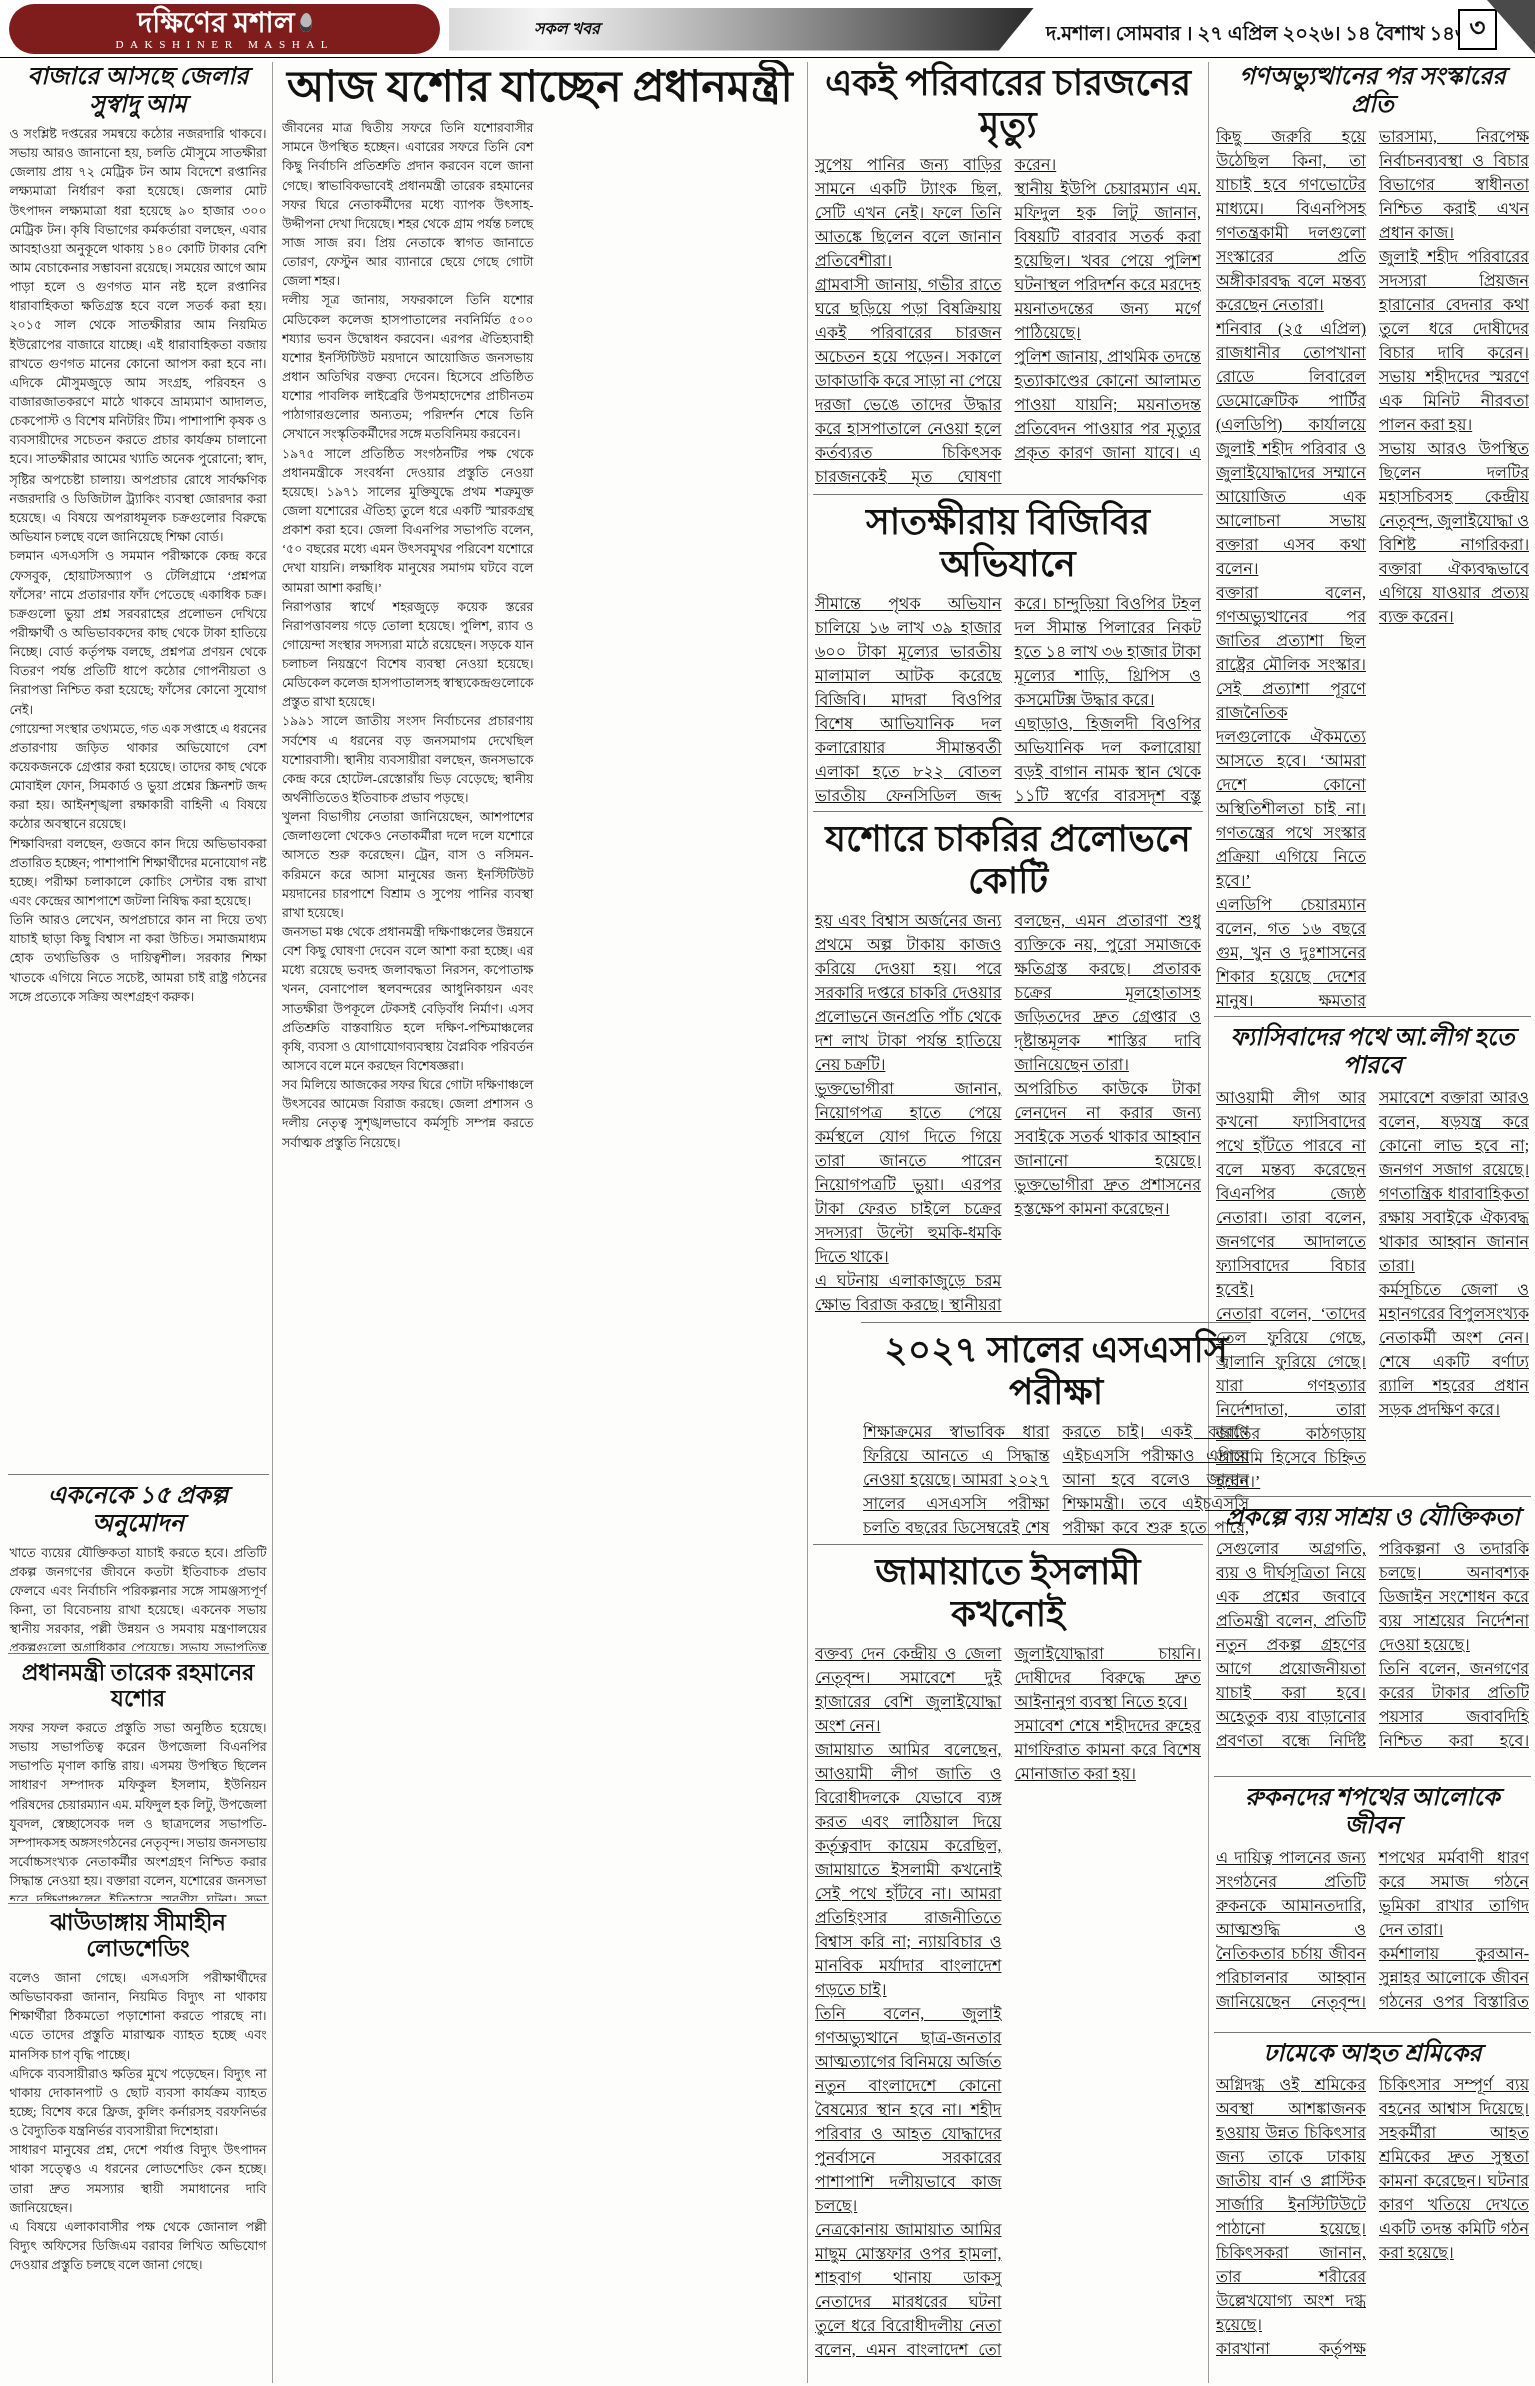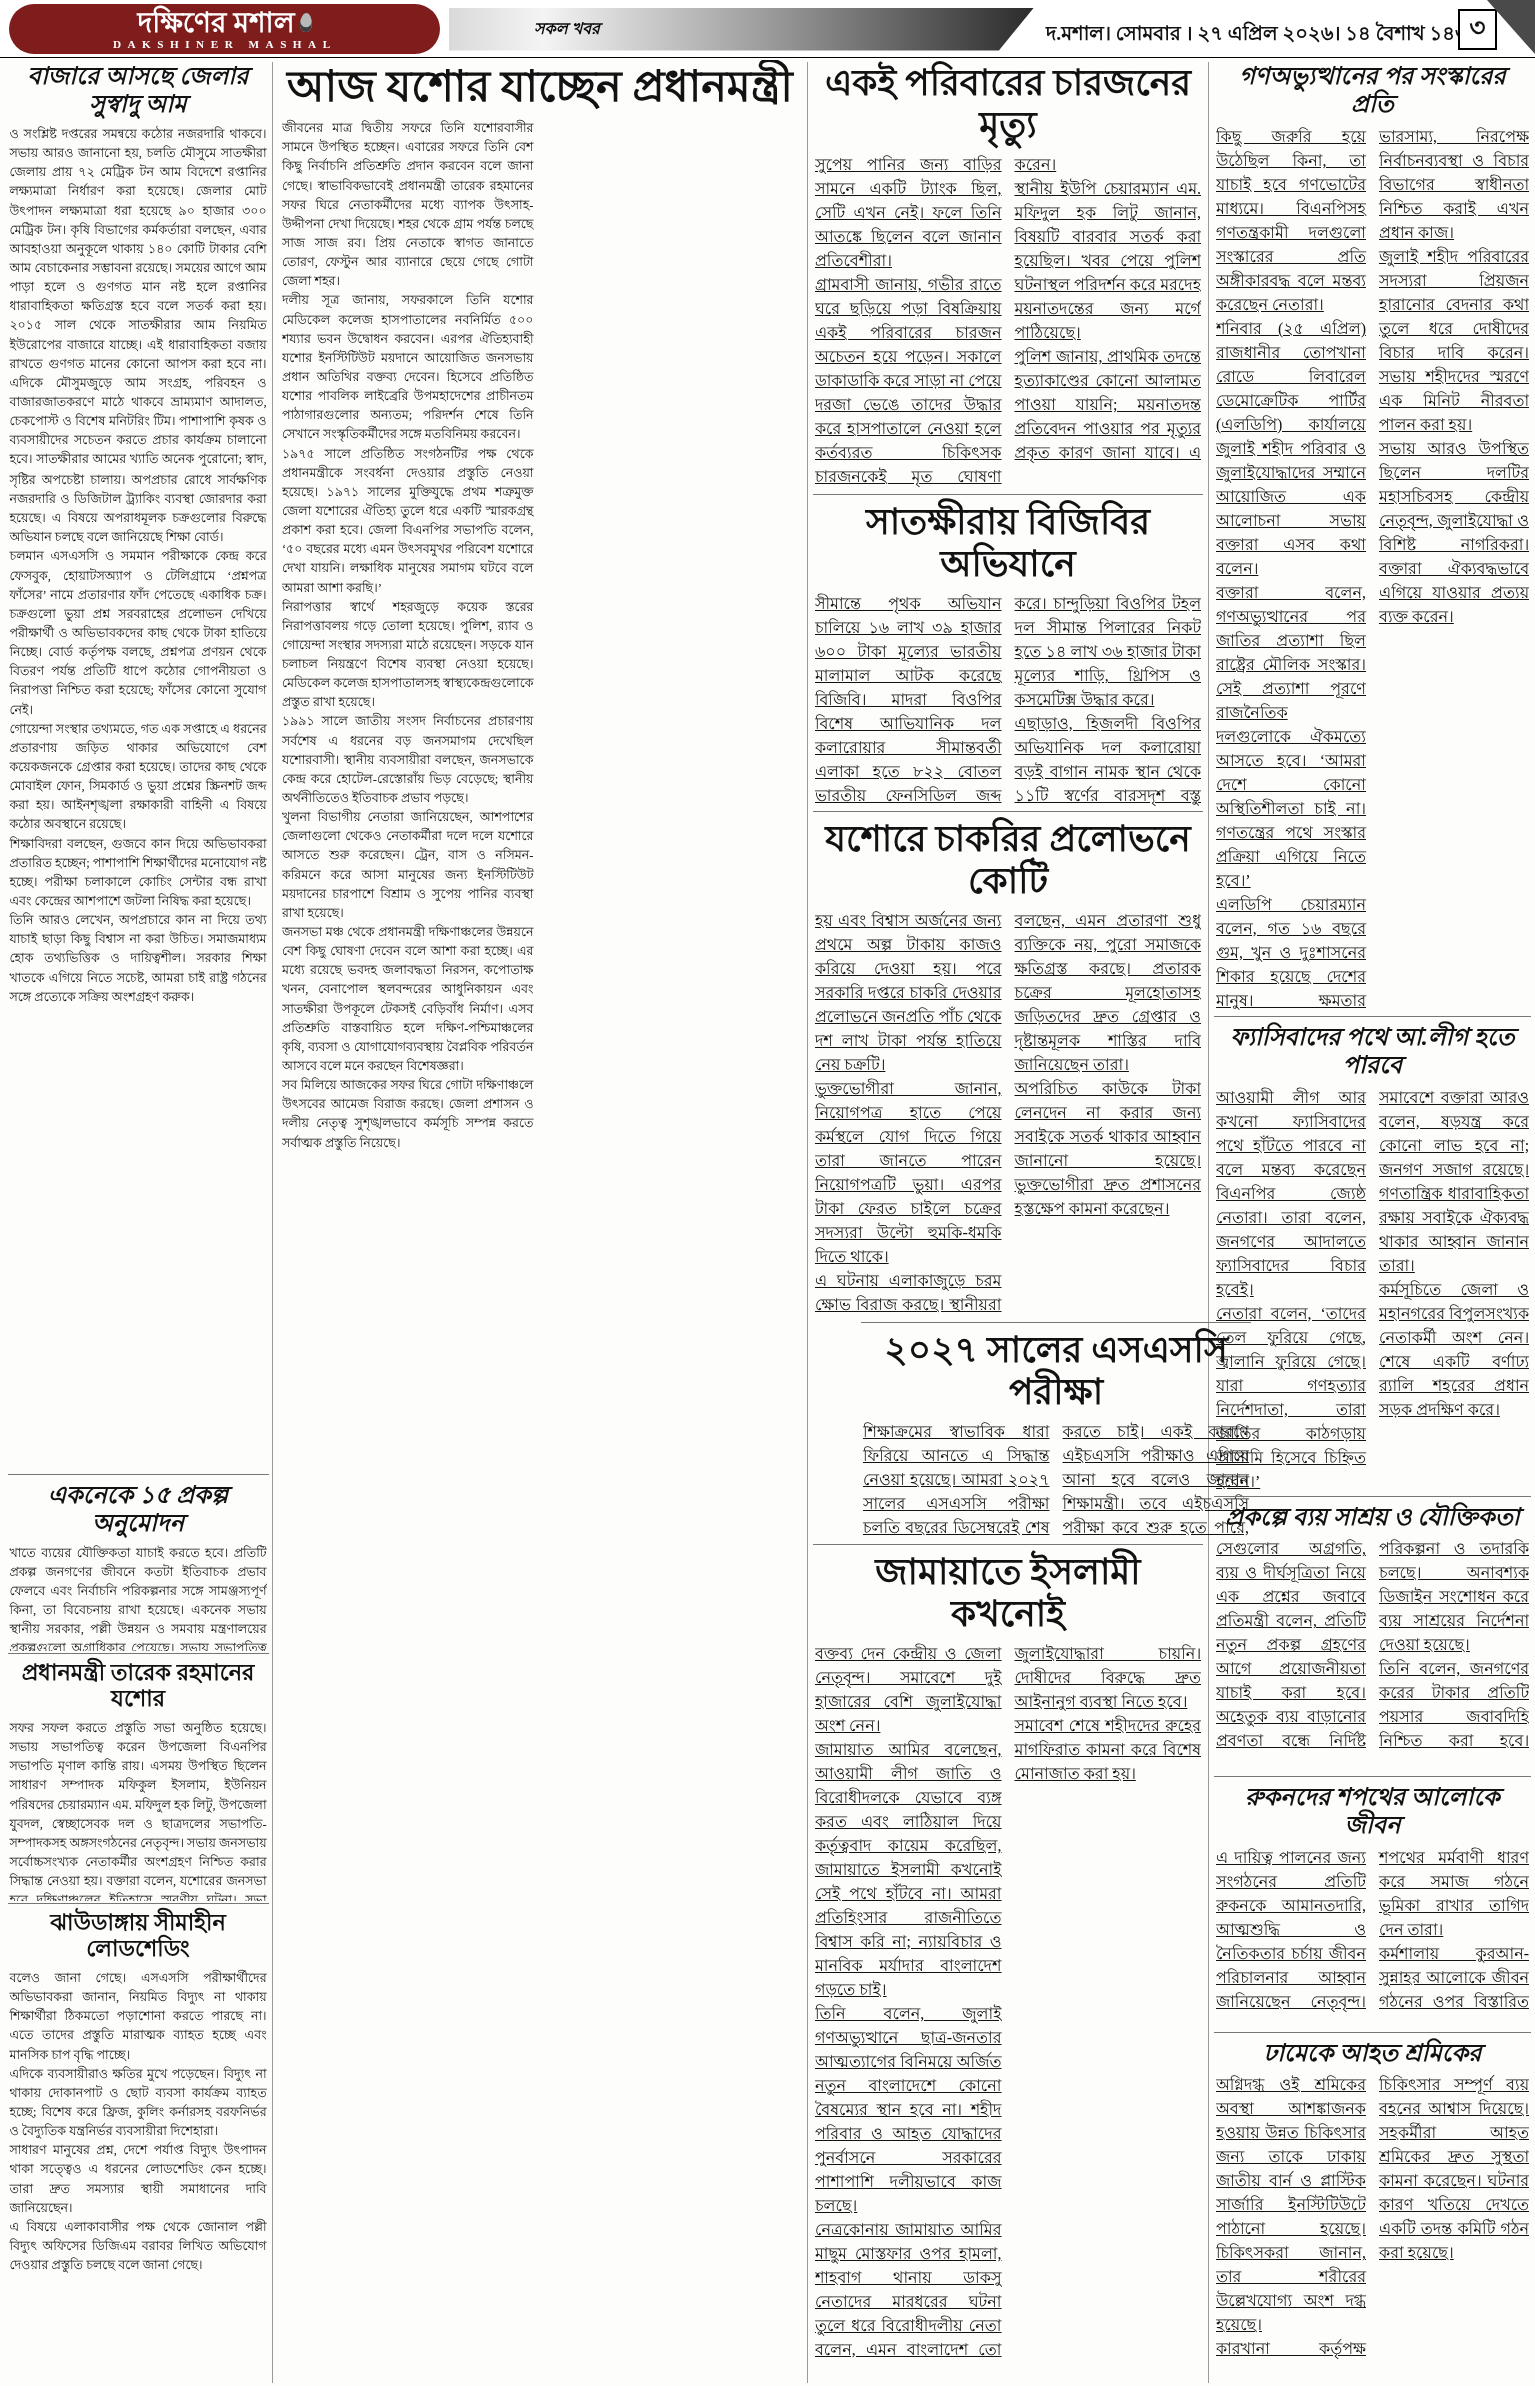--- a/index.html
+++ b/index.html
@@ -12,21 +12,21 @@
   
   .mast { position:absolute; top:0; left:0; width:1535px; height:58px;
           border-bottom: 1.9px solid #000; background:#fff; }
   .logo-pill { position:absolute; left:9.3px; top:3.7px; width:431px; height:50px;
     background:#7f1d1d; border-radius:25px; display:flex; flex-direction:column;
     align-items:center; justify-content:center; color:#fff; }
   .logo-bn { font-size:28px; font-weight:bold; line-height:1.05; display:flex; align-items:center; gap:5.6px; }
   .flame { display:inline-block; width:12px; height:18.6px; background:#b9b9b9;
     border-radius:50% 50% 50% 50% / 62% 62% 38% 38%; transform:rotate(3deg);
     box-shadow: inset 0 -4.7px 0 #3c3c3c; }
-  .logo-en { font-size:11.2px; letter-spacing:6.5px; font-weight:bold; margin-top:0.9px;text-align:center; }
+  .logo-en { font-size:11.2px; letter-spacing:6.5px; font-weight:normal; margin-top:0.9px;text-align:center; }
   .band { position:absolute; left:449px; top:7.5px; width:585px; height:43px;
     background: linear-gradient(90deg,#d9d9d9 0%,#f4f4f4 16%,#9a9a9a 55%,#2b2b2b 100%);
     clip-path: polygon(0 0,100% 0,94% 100%,0 100%); display:flex; align-items:center; }
   .band-label { margin-left:85px; font-size:16px; font-weight:bold; color:#0a0a0a;font-style:italic; }
   .dateline { position:absolute; left:1046px; top:18.6px; width:401px;
     font-size:19.6px; font-weight:bold; white-space:nowrap; }
   .pagebox { position:absolute; left:1458px; top:9.3px; width:39px; height:41px;
     border:2.8px solid #000; display:flex; align-items:center; justify-content:center;
     font-size:25px; font-weight:bold; background:#fff; }
   .corner { position:absolute; right:0; top:0; width:0; height:0;

